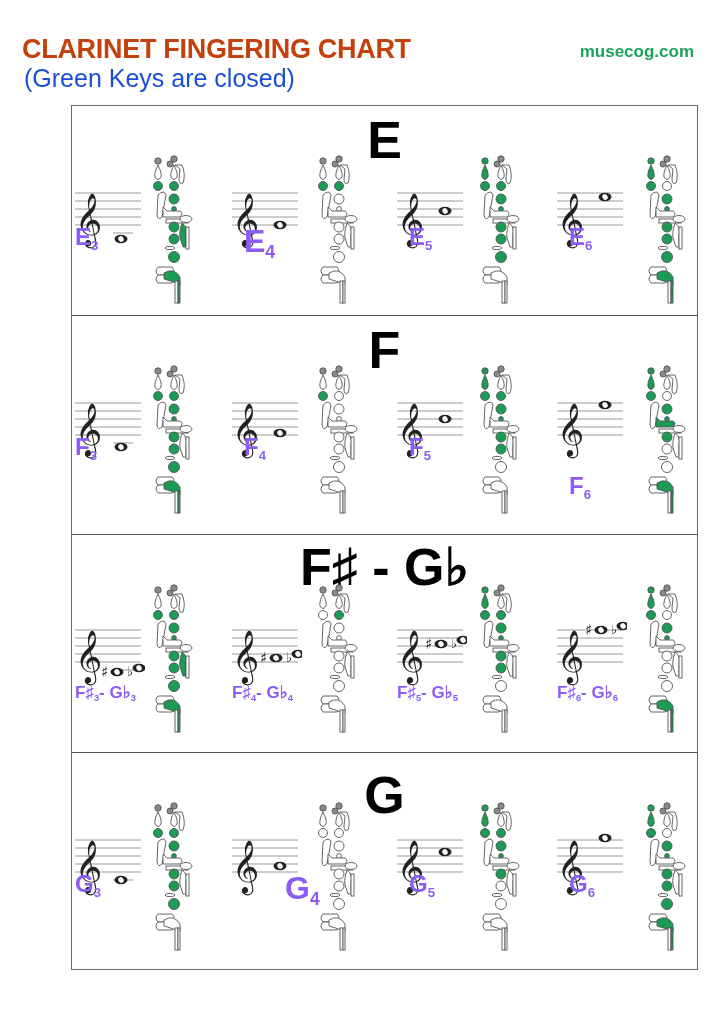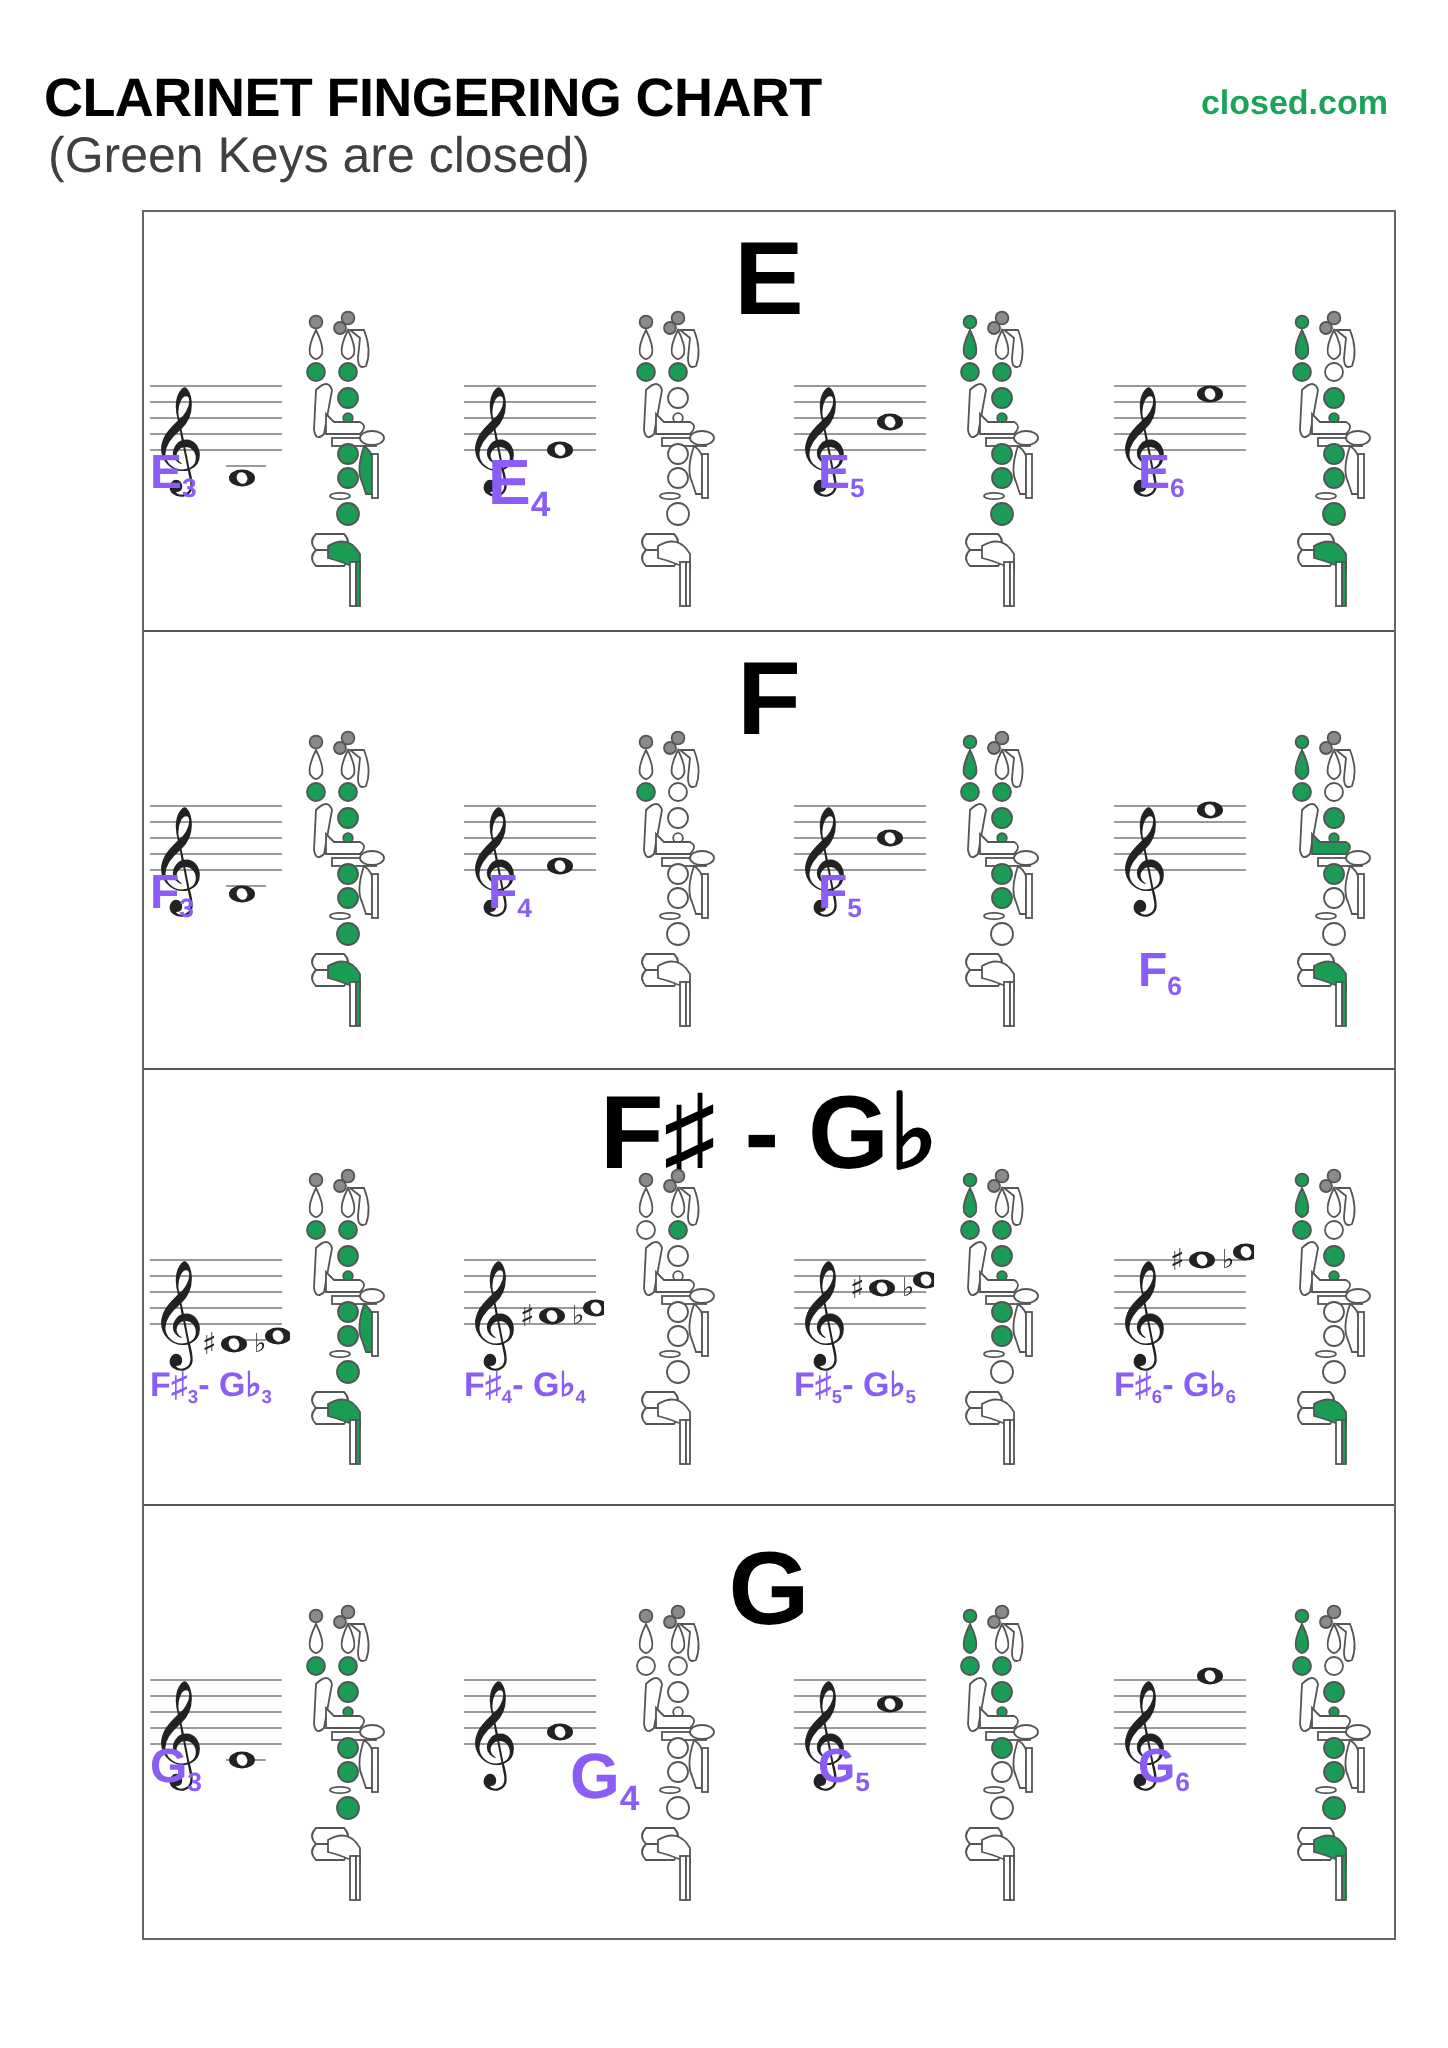--- a/index.html
+++ b/index.html
@@ -1,33 +1,33 @@
 <!DOCTYPE html>
 <html><head>
 <meta charset="utf-8">
 <style>
   html, body { margin: 0; padding: 0; background: #ffffff; }
   body { width: 724px; height: 1024px; position: relative; overflow: hidden; font-family: "Liberation Sans", sans-serif; }
-  .title { position: absolute; left: 22px; top: 34px; font-size: 27px; font-weight: bold; color: #000000; letter-spacing: -0.3px; white-space: nowrap; }
+  .title { position: absolute; left: 22px; top: 34px; font-size: 27px; font-weight: bold; color: #c2410c; letter-spacing: -0.3px; white-space: nowrap; }
   .site { position: absolute; right: 30px; top: 42px; font-size: 17px; font-weight: bold; color: #1aa35a; }
-  .subtitle { position: absolute; left: 24px; top: 64px; font-size: 25px; color: #404040; white-space: nowrap; }
+  .subtitle { position: absolute; left: 24px; top: 64px; font-size: 25px; color: #1d4ed8; white-space: nowrap; }
   .frame { position: absolute; left: 71px; top: 105px; width: 627px; height: 865px; border: 1.5px solid #666; box-sizing: border-box; }
   .section { position: absolute; left: 0; width: 100%; box-sizing: border-box; border-bottom: 1.5px solid #555; }
   .section:last-child { border-bottom: none; }
   .section-title { position: absolute; left: 0; width: 100%; text-align: center; font-weight: bold; font-size: 52px; color: #000; line-height: 1; }
   .staff-svg { position: absolute; }
   .note-label { position: absolute; font-weight: bold; color: #8b5cf6; white-space: nowrap; }
   .note-label sub { font-size: 0.55em; vertical-align: -0.35em; }
   .fing { position: absolute; }
 </style>
 </head>
 <body>
 
 <div class="title">CLARINET FINGERING CHART</div>
-<div class="site">closed.com</div>
+<div class="site">musecog.com</div>
 <div class="subtitle">(Green Keys are closed)</div>
 
 <div class="frame">
   <div class="section" style="top:0;height:210px;">
     <div class="section-title" style="top:8px;">E</div>
   </div>
   <div class="section" style="top:210px;height:219px;">
     <div class="section-title" style="top:8px;">F</div>
   </div>
   <div class="section" style="top:429px;height:218px;">

